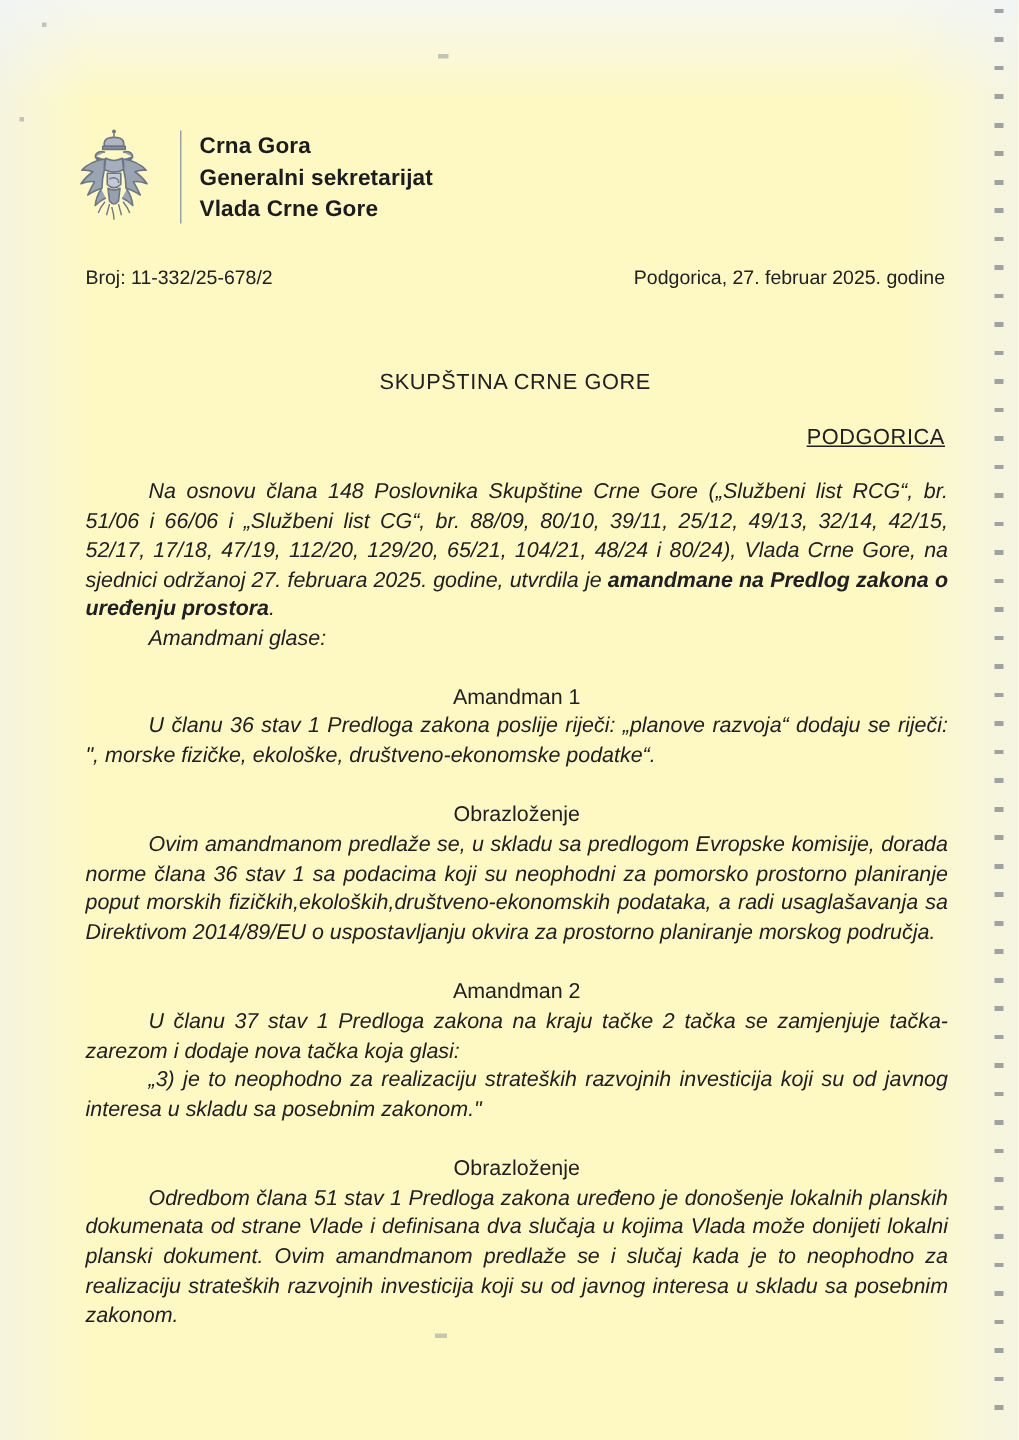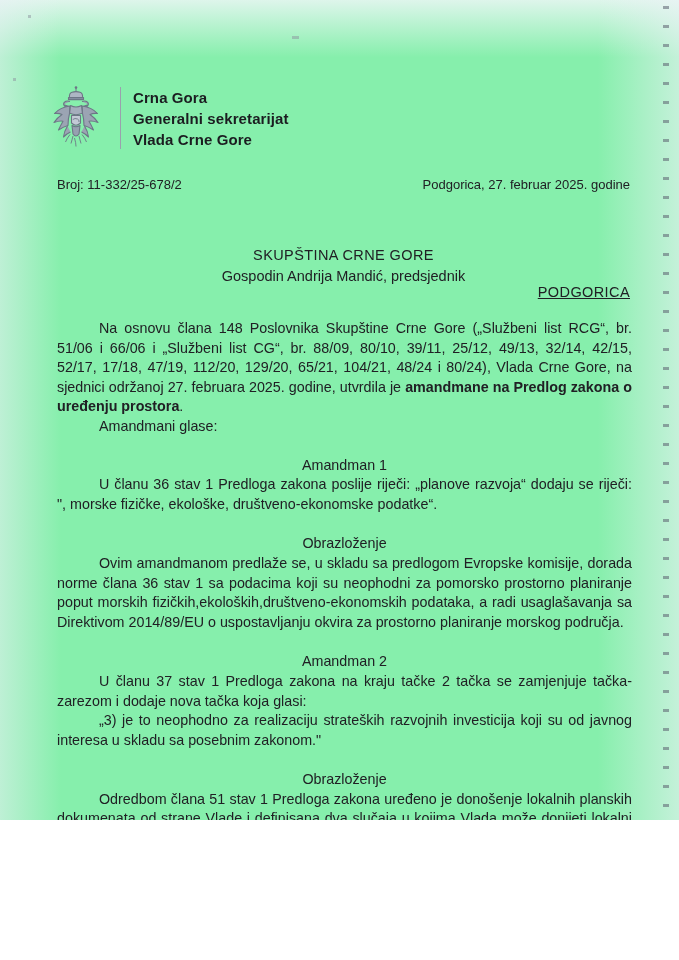--- a/index.html
+++ b/index.html
@@ -6,22 +6,22 @@
     margin: 0;
     padding: 0;
     background: #ffffff;
   }
   body {
     font-family: "Liberation Sans", sans-serif;
   }
   .page {
     position: relative;
     width: 679px;
-    height: 820px;
-    background: #86efac;
+    height: 960px;
+    background: #fef9c3;
     overflow: hidden;
     color: #202024;
   }
   
   .scan-tint {
     position: absolute;
     inset: 0;
     background:
       linear-gradient(90deg, rgba(236,240,247,0.55) 0%, rgba(255,255,255,0) 9%),
       linear-gradient(90deg, rgba(255,255,255,0) 88%, rgba(238,242,248,0.6) 100%),
@@ -130,20 +130,21 @@
     font-size: 14.3px;
     line-height: 19.6px;
   }
   p.para {
     margin: 0;
     text-align: justify;
     text-justify: inter-word;
   }
   p.indent {
     text-indent: 42px;
+    font-style: italic;
   }
   .section-heading {
     margin: 0;
     text-align: center;
     font-weight: normal;
     font-size: 14.3px;
     line-height: 19.6px;
   }
   .gap-md { height: 19px; }
   .gap-lg { height: 20px; }
@@ -199,21 +200,20 @@
     </div>
   </div>
 
   <div class="meta-row">
     <span>Broj: 11-332/25-678/2</span>
     <span>Podgorica, 27. februar 2025. godine</span>
   </div>
 
   <div class="addressee">
     <div class="addressee-institution">SKUPŠTINA CRNE GORE</div>
-    <div>Gospodin Andrija Mandić, predsjednik</div>
   </div>
   <div class="city-line">PODGORICA</div>
 
   <div class="body-block">
 
     <p class="para indent"><span>Na osnovu člana 148 Poslovnika Skupštine Crne Gore („Službeni list RCG“, br. 51/06 i 66/06 i „Službeni list CG“, br. 88/09, 80/10, 39/11, 25/12, 49/13, 32/14, 42/15, 52/17, 17/18, 47/19, 112/20, 129/20, 65/21, 104/21, 48/24 i 80/24), Vlada Crne Gore, na sjednici održanoj 27. februara 2025. godine, utvrdila je </span><b>amandmane na Predlog zakona o uređenju prostora</b><span>.</span></p>
 
     <p class="para indent">Amandmani glase:</p>
 
     <div class="gap-md"></div>

